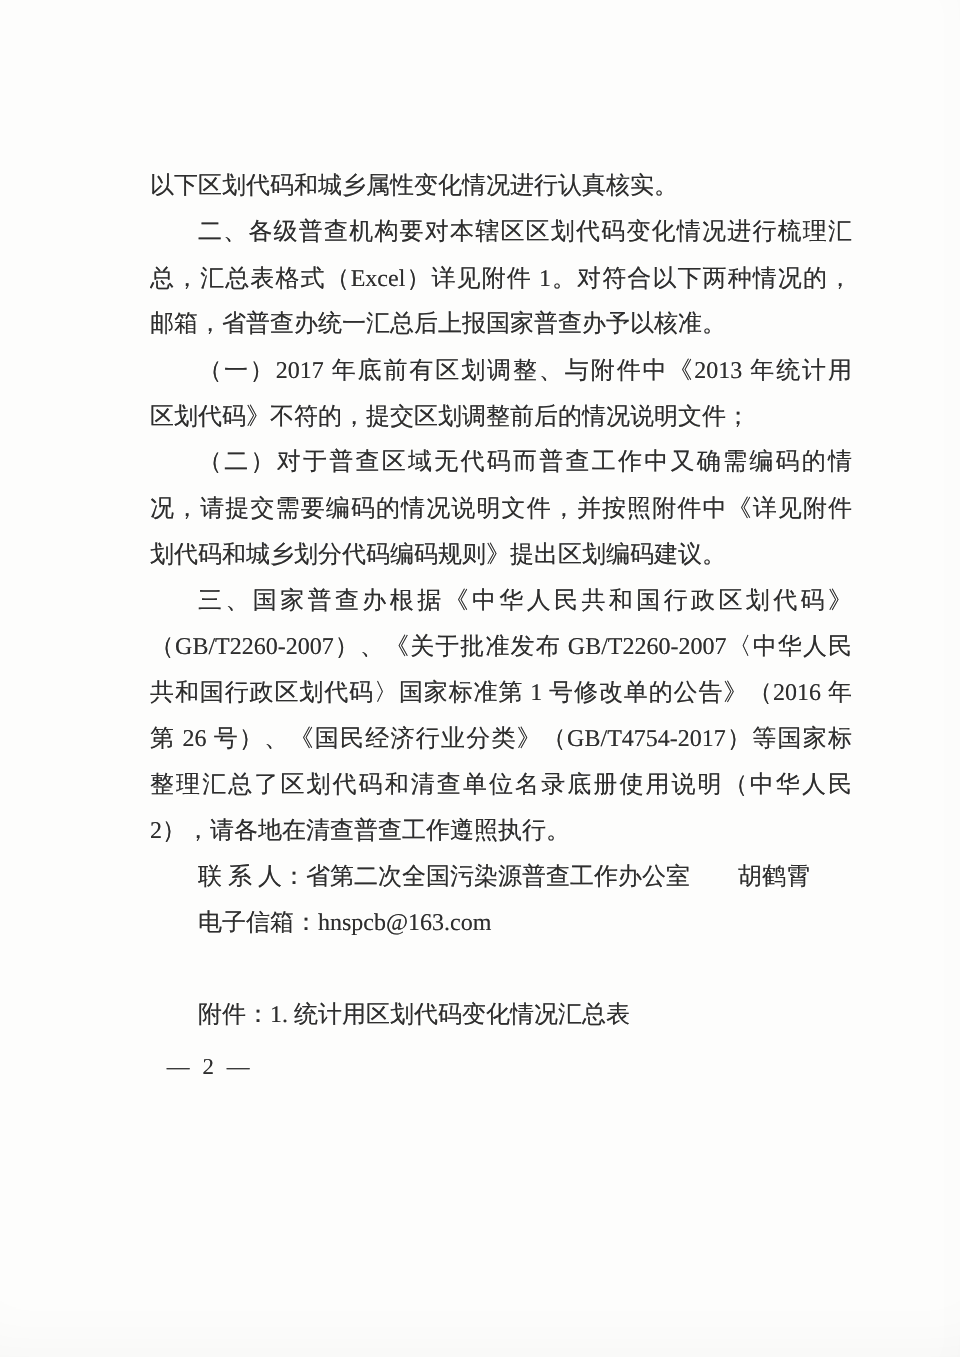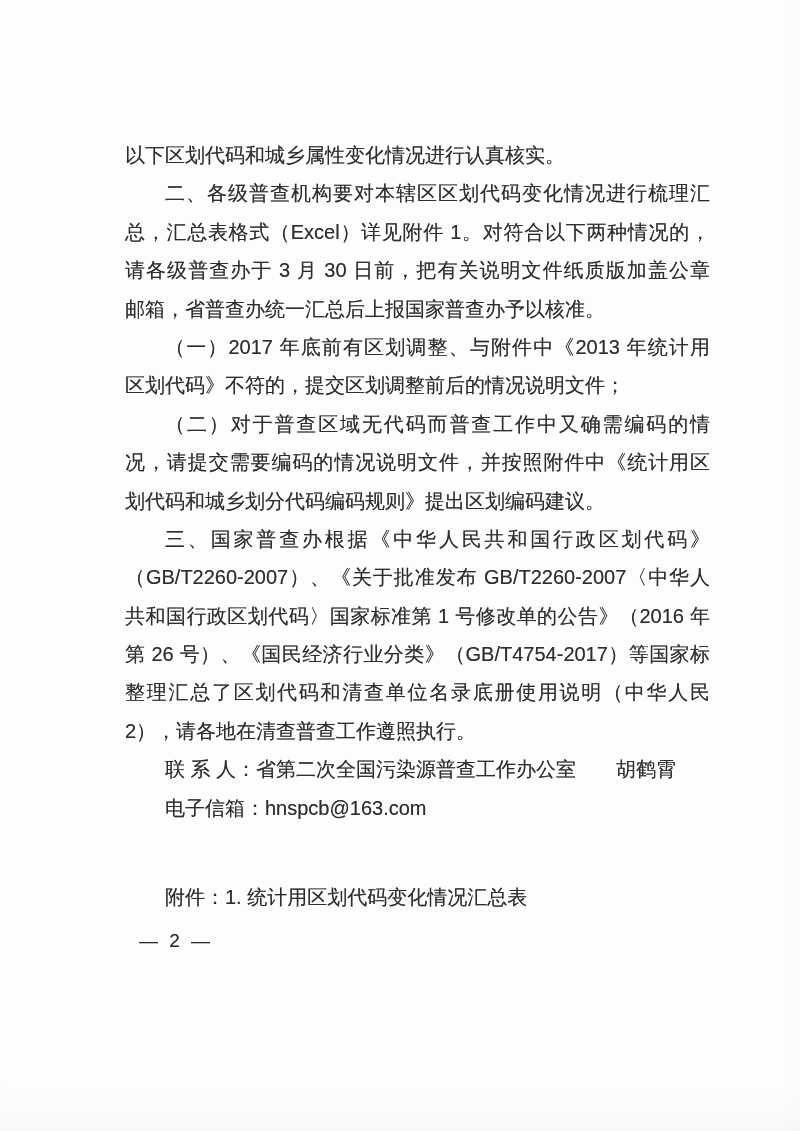--- a/index.html
+++ b/index.html
@@ -13,21 +13,21 @@
     overflow: hidden;
     position: relative;
   }
   .page {
     width: 800px;
     height: 1131px;
     position: relative;
     background: var(--paper, #fdfdfc);
     box-shadow: inset 0 -50px 70px -60px rgba(0,0,0,0.05),
                 inset -30px 0 60px -55px rgba(0,0,0,0.04);
-    font-family: Liberation Sans, sans-serif;
+    font-family: Liberation Serif, serif;
     color: var(--ink, #2e2e2e);
   }
   .doc-body {
     position: absolute;
     top: 136px;
     left: 125px;
     width: 585px;
   }
   .line {
     font-size: 20px;
@@ -37,45 +37,44 @@
     text-shadow: 0 0 0.5px rgba(40,40,40,0.55);
   }
   .line.indent {
     text-indent: 2em;
   }
   .line.j {
     text-align: justify;
     text-align-last: justify;
   }
   .attachment {
-    margin-top: 51px;
+    margin-top: 38px;
   }
   .pagenum {
     margin-top: 10px;
     margin-left: 14px;
     font-size: 19px;
     line-height: 30px;
     letter-spacing: 3px;
     text-shadow: 0 0 0.5px rgba(40,40,40,0.55);
   }
 </style>
 </head>
 <body>
 
 <div class="page">
   <div class="doc-body">
     <div class="line">以下区划代码和城乡属性变化情况进行认真核实。</div>
     <div class="line indent j">二、各级普查机构要对本辖区区划代码变化情况进行梳理汇</div>
     <div class="line j">总，汇总表格式（Excel）详见附件 1。对符合以下两种情况的，</div>
-    <div class="line j">请各级普查办于 3 月 30 日前，把有关说明文件纸质版加盖公章</div>
     <div class="line">邮箱，省普查办统一汇总后上报国家普查办予以核准。</div>
     <div class="line indent j">（一）2017 年底前有区划调整、与附件中《2013 年统计用</div>
     <div class="line">区划代码》不符的，提交区划调整前后的情况说明文件；</div>
     <div class="line indent j">（二）对于普查区域无代码而普查工作中又确需编码的情</div>
-    <div class="line j">况，请提交需要编码的情况说明文件，并按照附件中《统计用区</div>
+    <div class="line j">况，请提交需要编码的情况说明文件，并按照附件中《详见附件</div>
     <div class="line">划代码和城乡划分代码编码规则》提出区划编码建议。</div>
     <div class="line indent j">三、国家普查办根据《中华人民共和国行政区划代码》</div>
     <div class="line j">（GB/T2260-2007）、《关于批准发布 GB/T2260-2007〈中华人民</div>
     <div class="line j">共和国行政区划代码〉国家标准第 1 号修改单的公告》（2016 年</div>
     <div class="line j">第 26 号）、《国民经济行业分类》（GB/T4754-2017）等国家标准，</div>
     <div class="line j">整理汇总了区划代码和清查单位名录底册使用说明（中华人民</div>
     <div class="line">2），请各地在清查普查工作遵照执行。</div>
     <div class="line indent">联 系 人：省第二次全国污染源普查工作办公室　　胡鹤霄</div>
     <div class="line indent">电子信箱：hnspcb@163.com</div>
 

